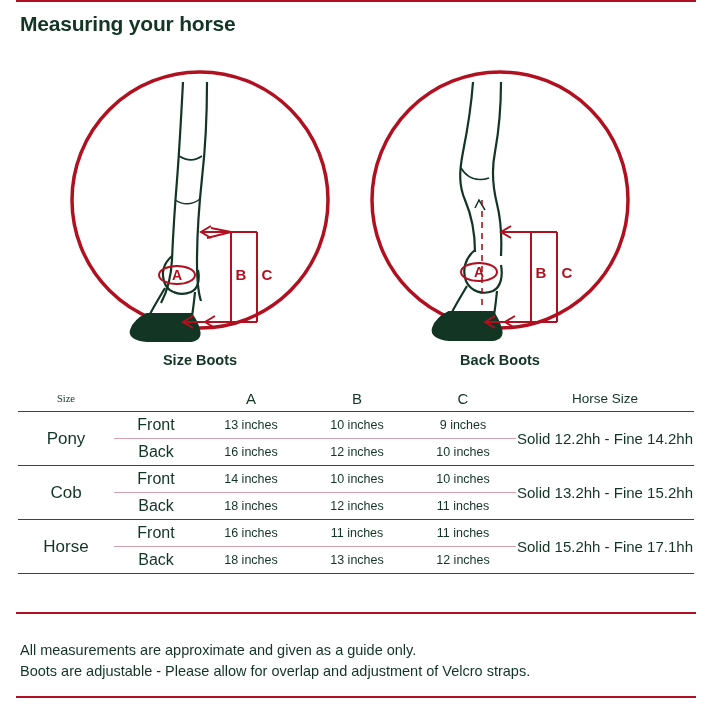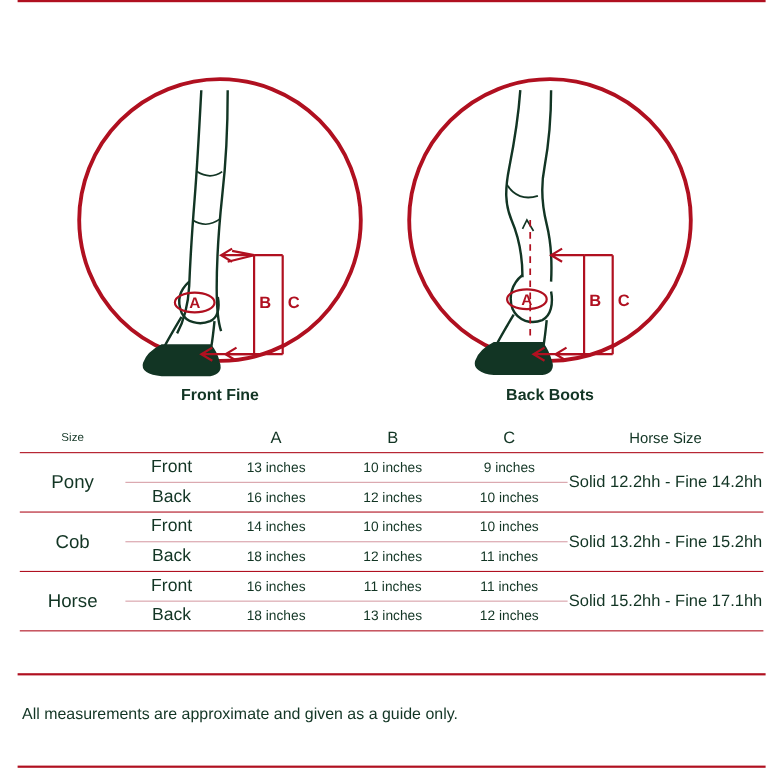--- a/index.html
+++ b/index.html
@@ -83,20 +83,21 @@
     font-weight: normal;
     text-align: center;
     vertical-align: middle;
     color: #123524;
   }
   .hdr-size {
     font-size: 10.5px;
     text-align: center;
     width: 96px;
     height: 26px;
+    font-family: Liberation Serif, serif;
   }
   .hdr-letter {
     font-size: 15px;
     font-weight: bold;
     height: 26px;
   }
   .hdr-blank { width: 84px; }
   .hdr-horse {
     font-size: 13.5px;
     font-weight: bold;
@@ -159,20 +160,21 @@
     background: #b01020;
   }
 </style>
 </head>
 <body>
 
 <div class="page">
 
   <div class="top-rule"></div>
 
+  <div class="page-title">Measuring your horse</div>
 
   <div class="illus-row">
 
     <div class="illus front">
       <svg width="290" height="290" viewBox="0 0 290 290">
 
         <circle cx="145" cy="140" r="128" fill="none" stroke="#b01020" stroke-width="3.5"></circle>
 
         <path d="M128 22 C126 60, 124 95, 122 120 C120 145, 118 175, 117 200 C116 218, 112 232, 106 243" fill="none" stroke="#123524" stroke-width="2.2"></path>
         <path d="M152 22 C152 58, 150 92, 147 118 C144 146, 142 176, 142 202 C142 220, 143 232, 146 241" fill="none" stroke="#123524" stroke-width="2.2"></path>
@@ -195,21 +197,21 @@
         <path d="M176 172 L146 172 M156 166 L146 172 L156 178" fill="none" stroke="#b01020" stroke-width="2"></path>
 
         <path d="M202 172 L202 262" fill="none" stroke="#b01020" stroke-width="2"></path>
         <path d="M202 172 L176 172" fill="none" stroke="#b01020" stroke-width="2"></path>
         <path d="M202 262 L128 262 M138 256 L128 262 L138 268" fill="none" stroke="#b01020" stroke-width="2"></path>
 
         <text x="122" y="220" font-family="Liberation Sans, sans-serif" font-size="14" font-weight="bold" fill="#b01020" text-anchor="middle">A</text>
         <text x="186" y="220" font-family="Liberation Sans, sans-serif" font-size="15" font-weight="bold" fill="#b01020" text-anchor="middle">B</text>
         <text x="212" y="220" font-family="Liberation Sans, sans-serif" font-size="15" font-weight="bold" fill="#b01020" text-anchor="middle">C</text>
       </svg>
-      <div class="illus-caption">Front Fine</div>
+      <div class="illus-caption">Size Boots</div>
     </div>
 
     <div class="illus back">
       <svg width="290" height="290" viewBox="0 0 290 290">
         <circle cx="145" cy="140" r="128" fill="none" stroke="#b01020" stroke-width="3.5"></circle>
 
         <path d="M118 22 C116 50, 112 72, 108 92 C104 112, 104 126, 110 140 C116 154, 120 170, 120 192" fill="none" stroke="#123524" stroke-width="2.2"></path>
         <path d="M146 22 C146 48, 144 70, 140 92 C136 112, 138 128, 142 144 C146 160, 147 176, 146 196" fill="none" stroke="#123524" stroke-width="2.2"></path>
 
         <path d="M106 108 C112 118, 122 122, 134 118" fill="none" stroke="#123524" stroke-width="1.6"></path>
@@ -340,17 +342,18 @@
             </td>
         </tr>
       </tbody>
     </table>
   </div>
 
   <div class="footer-rule-top"></div>
 
   <div class="footer-text">
     <div>All measurements are approximate and given as a guide only.</div>
+    <div>Boots are adjustable - Please allow for overlap and adjustment of Velcro straps.</div>
   </div>
 
   <div class="bottom-rule"></div>
 
 </div>
 
 </body></html>

